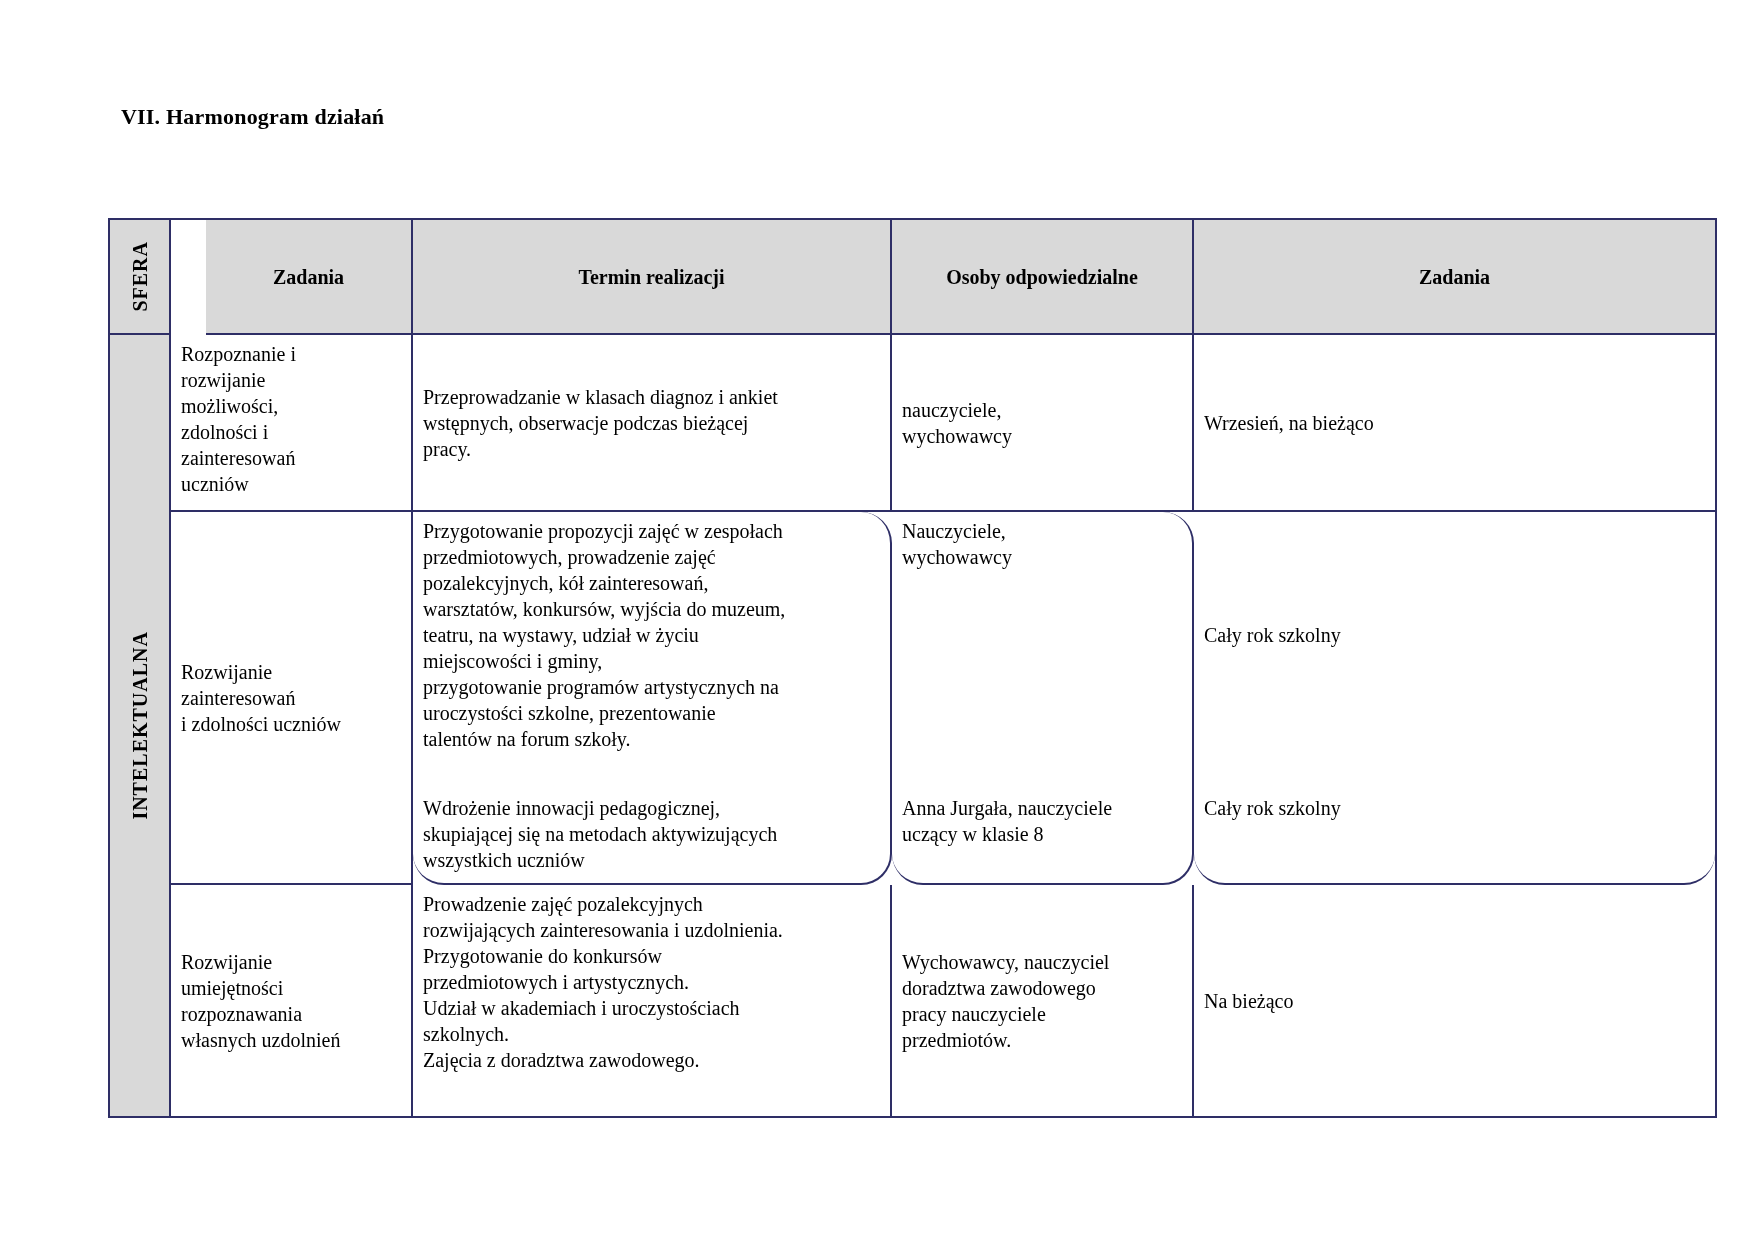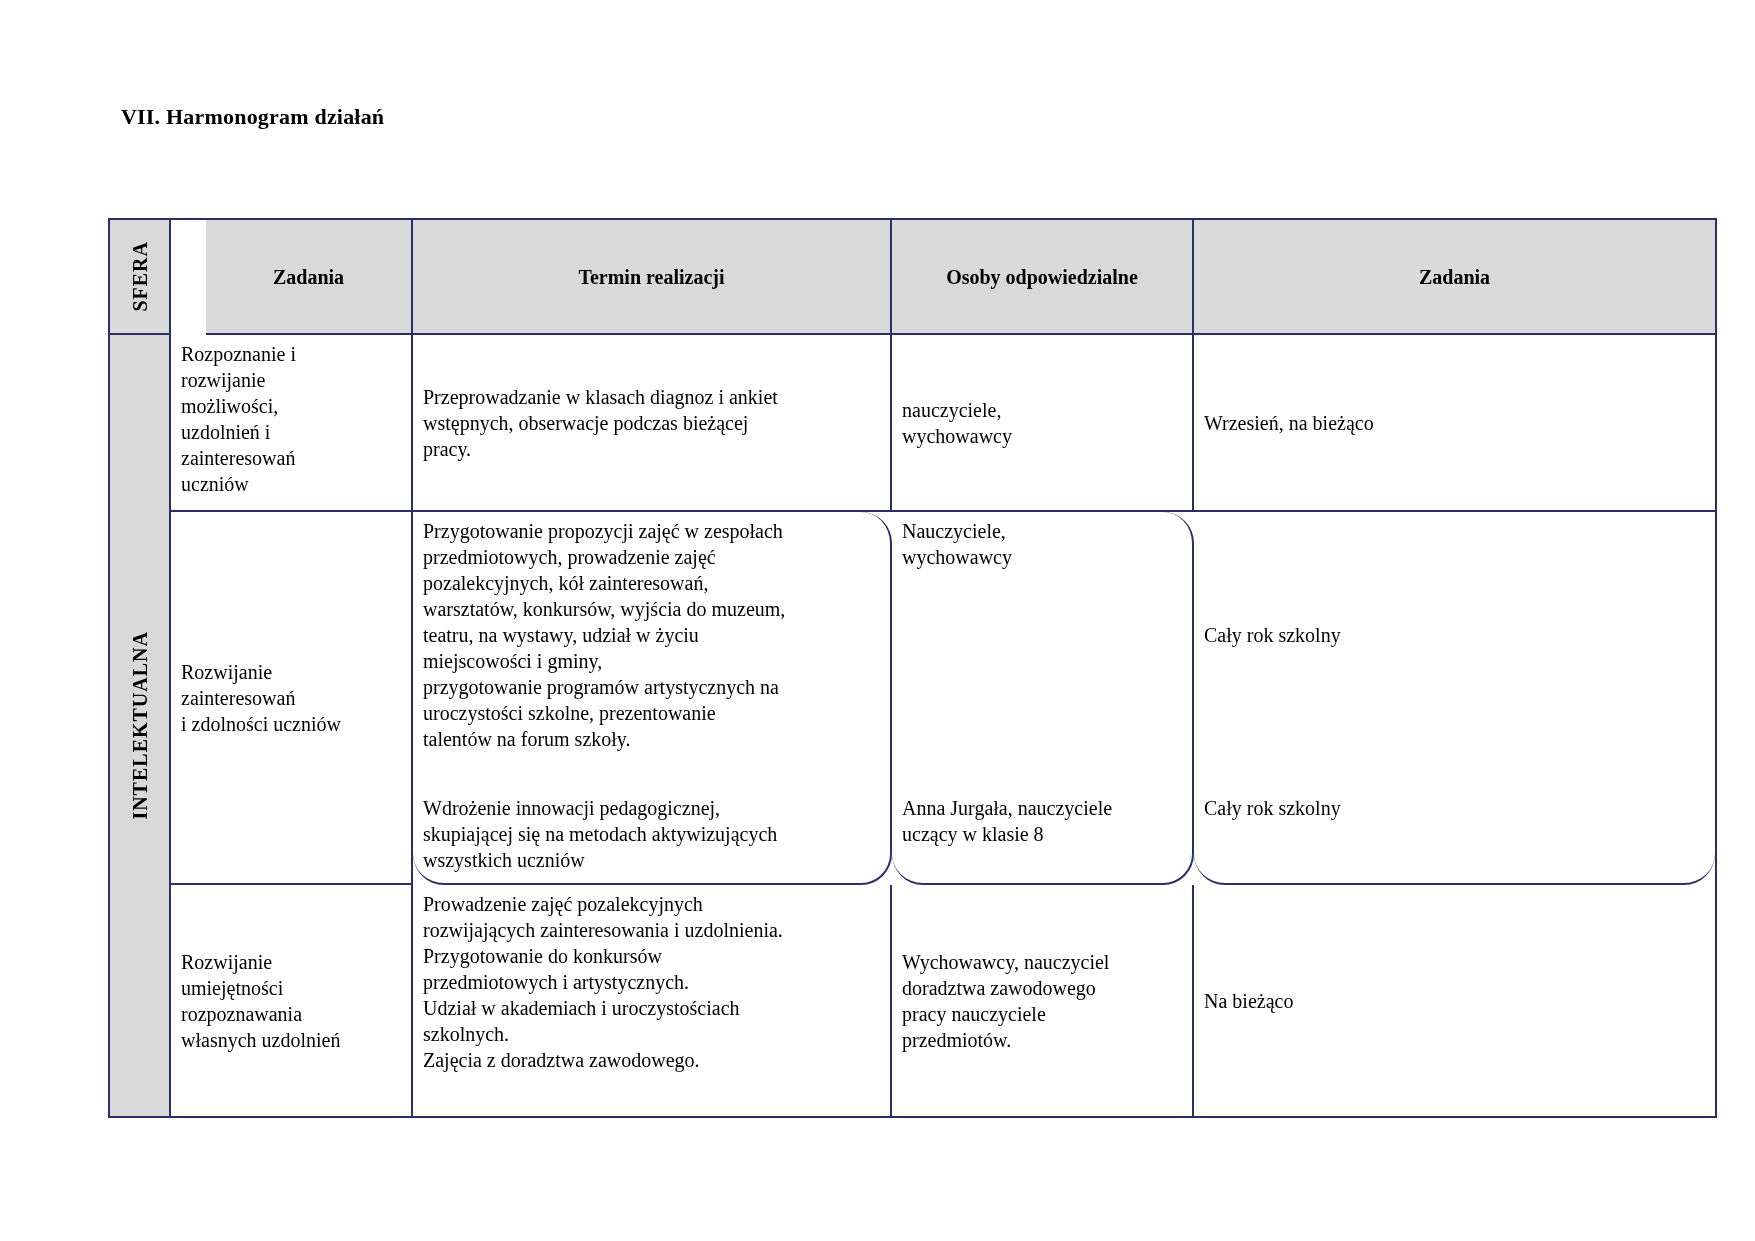--- a/index.html
+++ b/index.html
@@ -116,21 +116,21 @@
   </div>
 
   <div class="cell sfera-body rlast">
     <span class="vtext">INTELEKTUALNA</span>
   </div>
 
   <div class="cell r1 c2 v-top">
     <div class="txt">Rozpoznanie i
 rozwijanie
 możliwości,
-uzdolnień i
+zdolności i
 zainteresowań
 uczniów</div>
   </div>
   <div class="cell r1 c3 v-center">
     <div class="txt">Przeprowadzanie w klasach diagnoz i ankiet
 wstępnych, obserwacje podczas bieżącej
 pracy.</div>
   </div>
   <div class="cell r1 c4 v-center">
     <div class="txt">nauczyciele,

